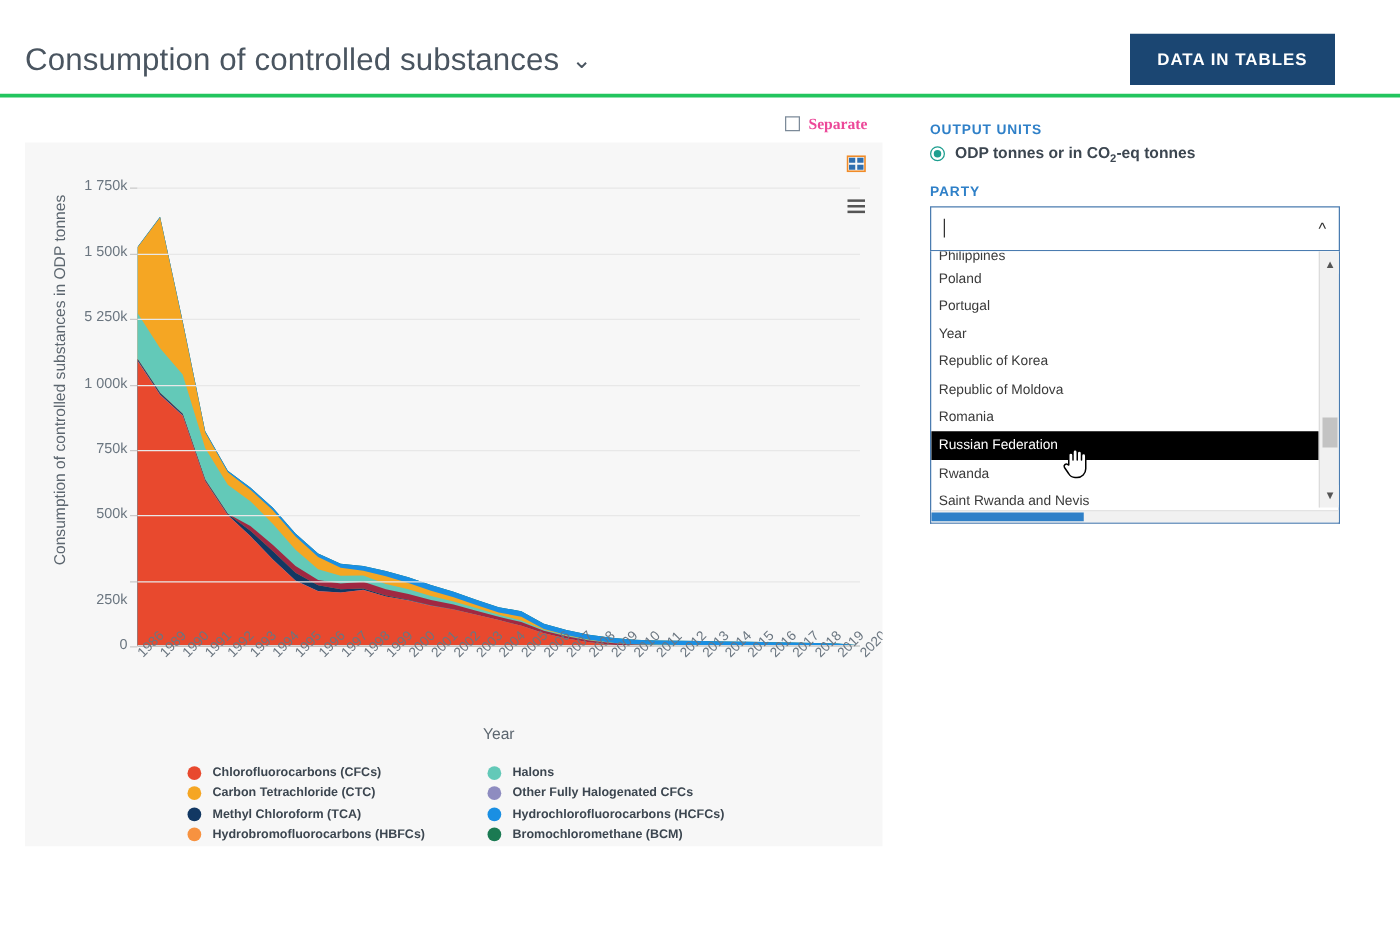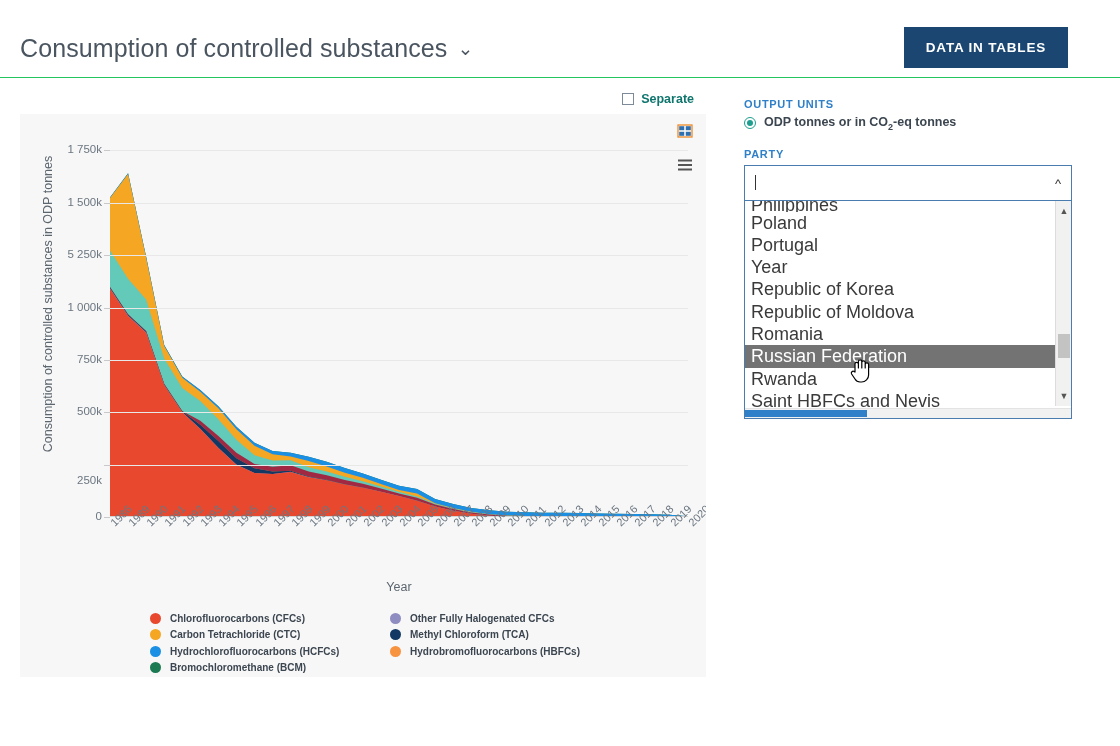--- a/index.html
+++ b/index.html
@@ -10,21 +10,21 @@
     font-family:"Liberation Sans", sans-serif;
     color:#333;
     overflow:hidden;
     position:relative;
   }
 
   
   .header {
     position:relative;
     height:78px;
-    border-bottom:1px solid #22c55e;
+    border-bottom:3px solid #22c55e;
   }
   .page-title {
     position:absolute;
     left:20px; top:34px;
     font-size:25px;
     font-weight:400;
     color:#4a5560;
     letter-spacing:.1px;
     white-space:nowrap;
   }
@@ -65,21 +65,22 @@
   }
   .cbox {
     width:12px; height:12px;
     border:1px solid #7c8a99;
     background:#fff;
     display:inline-block;
   }
   .separate-label {
     font-size:12.5px;
     font-weight:bold;
-    color:#0f766e;
+    color:#ec4899;
+    font-family:Liberation Serif, serif;
   }
 
   .chart-card {
     position:relative;
     margin-top:4px;
     width:686px;
     height:563px;
     background:#f7f7f7;
     overflow:hidden;
   }
@@ -255,28 +256,28 @@
   .dd-list {
     position:absolute;
     left:0; top:0;
     width:310px;
     padding-top:0px;
   }
   .dd-item {
     height:22.3px;
     line-height:22.3px;
     padding-left:6px;
-    font-size:18px;
+    font-size:11px;
     color:#3a3a3a;
     white-space:nowrap;
     cursor:pointer;
   }
   .dd-item.clipped { height:11px; line-height:8px; overflow:hidden; }
   .dd-item.selected {
-    background:#737373;
+    background:#000000;
     color:#fff;
   }
   .dd-scroll-v {
     position:absolute;
     right:0; top:0;
     width:16px; height:205px;
     background:#f1f1f1;
     border-left:1px solid #dcdcdc;
   }
   .sc-arrow {
@@ -429,26 +430,30 @@
         <div class="xlab" style="left: 576px;">2020</div>
       </div>
     <div class="xaxis-title">Year</div>
 
     <div class="legend" id="legend">
         <div class="leg-item">
           <span class="leg-dot" style="background: rgb(232, 73, 46);"></span>
           <span class="leg-text">Chlorofluorocarbons (CFCs)</span>
         </div>
         <div class="leg-item">
+          <span class="leg-dot" style="background: rgb(99, 201, 184);"></span>
+          <span class="leg-text">Halons</span>
+        </div>
+        <div class="leg-item">
+          <span class="leg-dot" style="background: rgb(245, 166, 35);"></span>
+          <span class="leg-text">Carbon Tetrachloride (CTC)</span>
+        </div>
+        <div class="leg-item">
           <span class="leg-dot" style="background: rgb(142, 140, 192);"></span>
           <span class="leg-text">Other Fully Halogenated CFCs</span>
-        </div>
-        <div class="leg-item">
-          <span class="leg-dot" style="background: rgb(245, 166, 35);"></span>
-          <span class="leg-text">Carbon Tetrachloride (CTC)</span>
         </div>
         <div class="leg-item">
           <span class="leg-dot" style="background: rgb(18, 56, 99);"></span>
           <span class="leg-text">Methyl Chloroform (TCA)</span>
         </div>
         <div class="leg-item">
           <span class="leg-dot" style="background: rgb(26, 143, 227);"></span>
           <span class="leg-text">Hydrochlorofluorocarbons (HCFCs)</span>
         </div>
         <div class="leg-item">
@@ -487,21 +492,21 @@
     <div class="dd-list" id="dd-list">
         <div class="dd-item clipped">Philippines</div>
         <div class="dd-item">Poland</div>
         <div class="dd-item">Portugal</div>
         <div class="dd-item">Year</div>
         <div class="dd-item">Republic of Korea</div>
         <div class="dd-item">Republic of Moldova</div>
         <div class="dd-item">Romania</div>
         <div class="dd-item selected">Russian Federation</div>
         <div class="dd-item">Rwanda</div>
-        <div class="dd-item">Saint HBFCs and Nevis</div>
+        <div class="dd-item">Saint Rwanda and Nevis</div>
       </div>
     <div class="dd-scroll-v">
       <div class="sc-arrow sc-up">▲</div>
       <div class="sc-thumb"></div>
       <div class="sc-arrow sc-down">▼</div>
     </div>
     <div class="dd-scroll-h">
       <div class="hthumb"></div>
     </div>
   </div>

